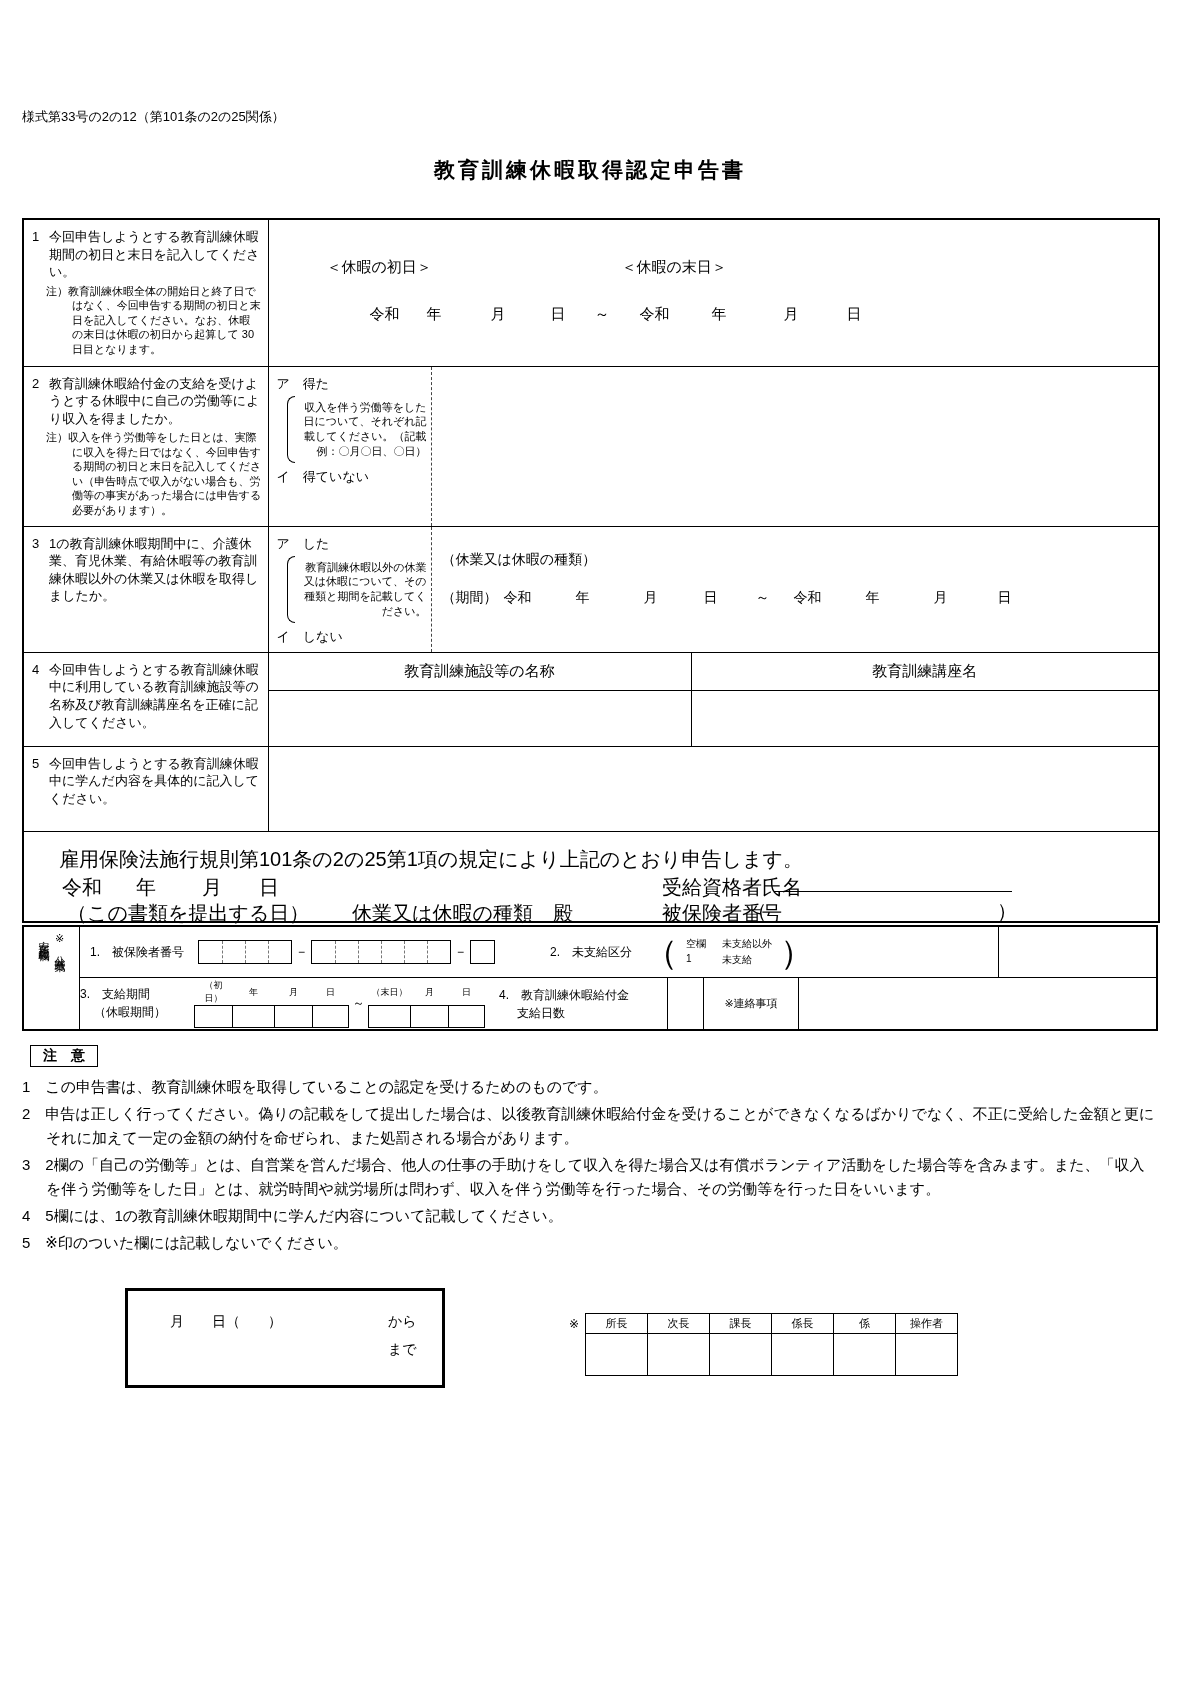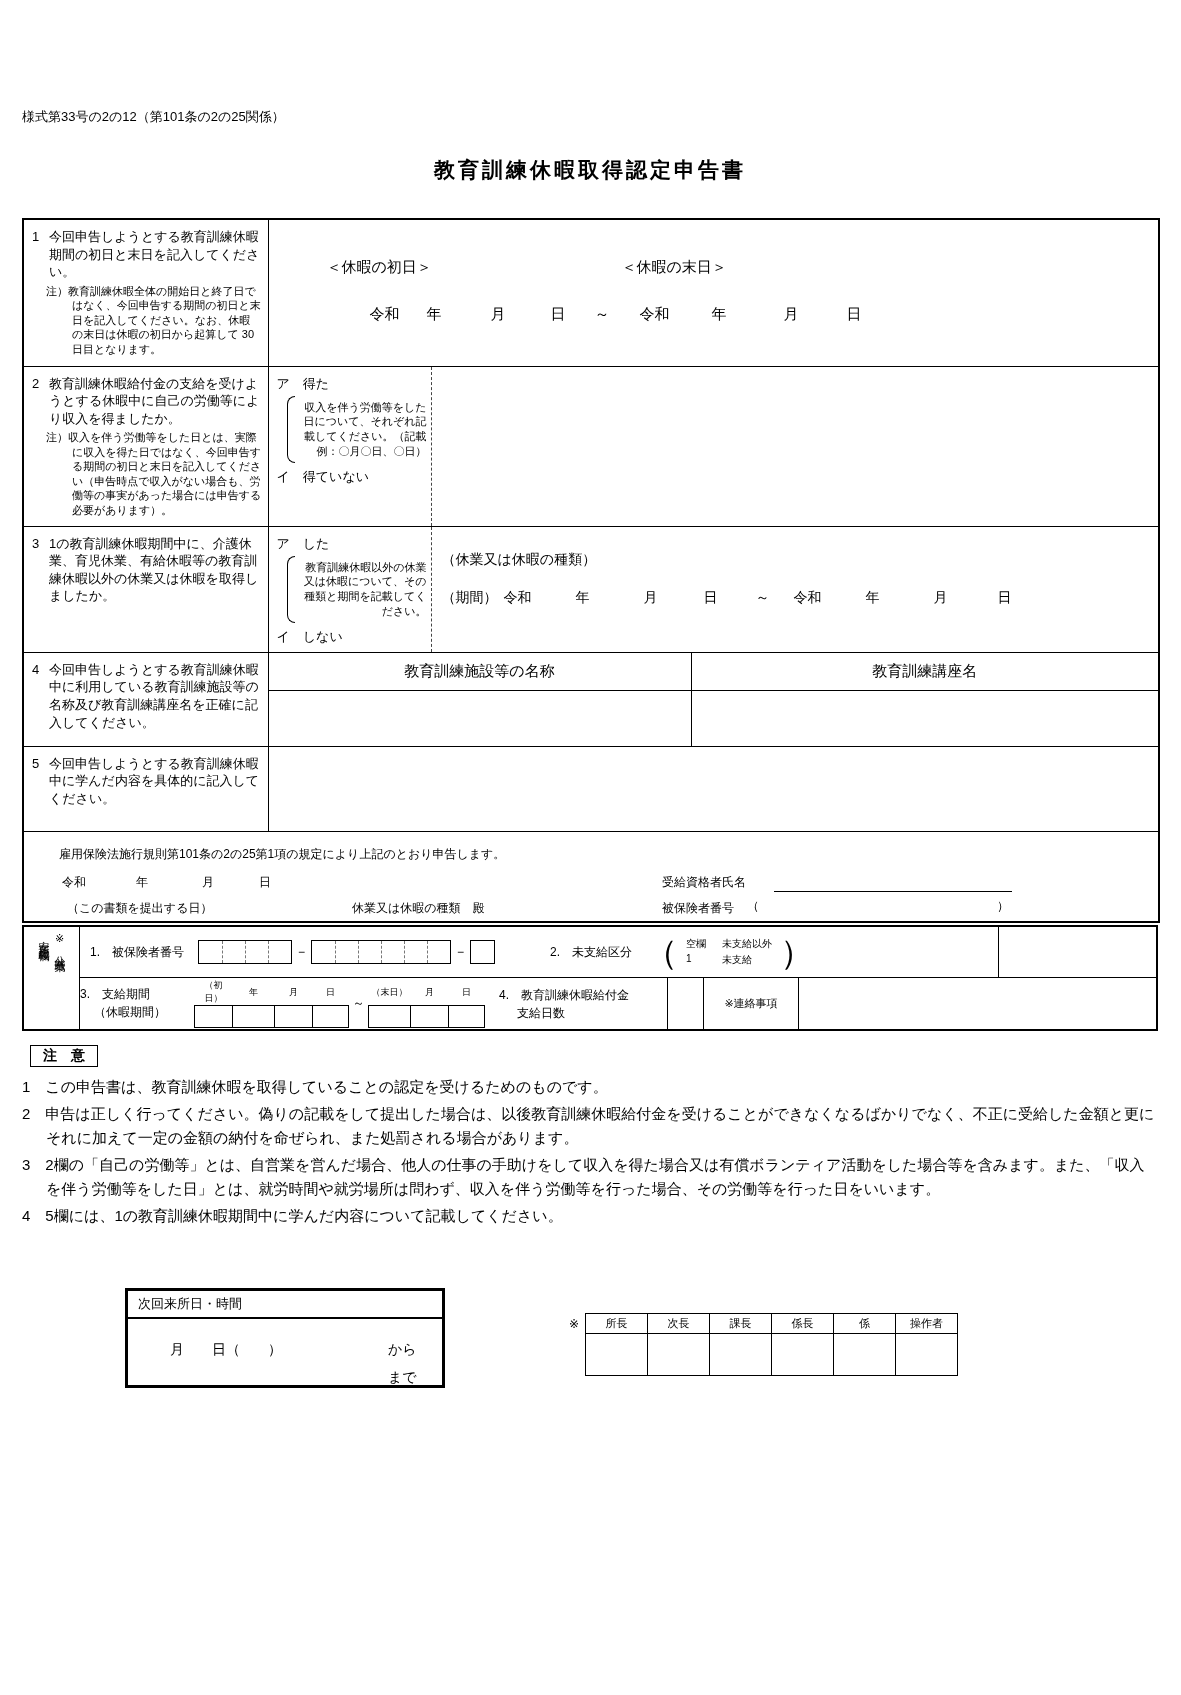--- a/index.html
+++ b/index.html
@@ -198,21 +198,21 @@
         <td class="qcell">
           <div class="q">
             <span class="qnum">5</span>
             <span class="qtext">今回申告しようとする教育訓練休暇中に学んだ内容を具体的に記入してください。</span>
           </div>
         </td>
         <td colspan="3"></td>
       </tr>
 
       <tr style="height:91px">
-        <td colspan="4" class="rel" style="font-size:12px">
+        <td colspan="4" class="rel" style="font-size:20px">
           <span class="abs" style="left:35px;top:14px">雇用保険法施行規則第101条の2の25第1項の規定により上記のとおり申告します。</span>
           <span class="abs" style="left:38px;top:42px">令和</span>
           <span class="abs" style="left:112px;top:42px">年</span>
           <span class="abs" style="left:178px;top:42px">月</span>
           <span class="abs" style="left:235px;top:42px">日</span>
           <span class="abs" style="left:43px;top:68px">（この書類を提出する日）</span>
           <span class="abs" style="left:328px;top:68px">休業又は休暇の種類　殿</span>
           <span class="abs" style="left:638px;top:42px">受給資格者氏名</span>
           <span class="abs underline-field" style="left:750px;top:42px;width:238px"></span>
           <span class="abs" style="left:638px;top:68px">被保険者番号</span>
@@ -303,25 +303,25 @@
         </div>
       </div>
     </div>
 
     <div class="notes">
       <div class="notes-title">注　意</div>
       <div class="note-item">1　この申告書は、教育訓練休暇を取得していることの認定を受けるためのものです。</div>
       <div class="note-item">2　申告は正しく行ってください。偽りの記載をして提出した場合は、以後教育訓練休暇給付金を受けることができなくなるばかりでなく、不正に受給した金額と更にそれに加えて一定の金額の納付を命ぜられ、また処罰される場合があります。</div>
       <div class="note-item">3　2欄の「自己の労働等」とは、自営業を営んだ場合、他人の仕事の手助けをして収入を得た場合又は有償ボランティア活動をした場合等を含みます。また、「収入を伴う労働等をした日」とは、就労時間や就労場所は問わず、収入を伴う労働等を行った場合、その労働等を行った日をいいます。</div>
       <div class="note-item">4　5欄には、1の教育訓練休暇期間中に学んだ内容について記載してください。</div>
+      <div class="note-item">5　※印のついた欄には記載しないでください。</div>
     </div>
 
     <div class="bottom">
       <div class="nextvisit">
-        <div class="nv-header">次回来所日・時間</div>
         <div class="nv-body">
           <span class="abs" style="left:42px;top:22px">月　　日（　　）</span>
           <span class="abs" style="left:260px;top:22px">から</span>
           <span class="abs" style="left:260px;top:50px">まで</span>
         </div>
       </div>
 
       <span class="approval-mark">※</span>
       <table class="approval">
         <tbody>

